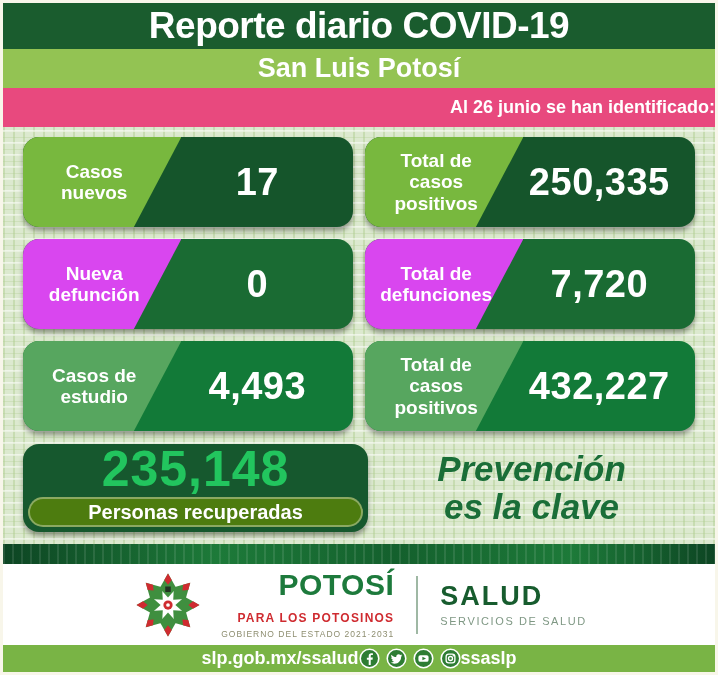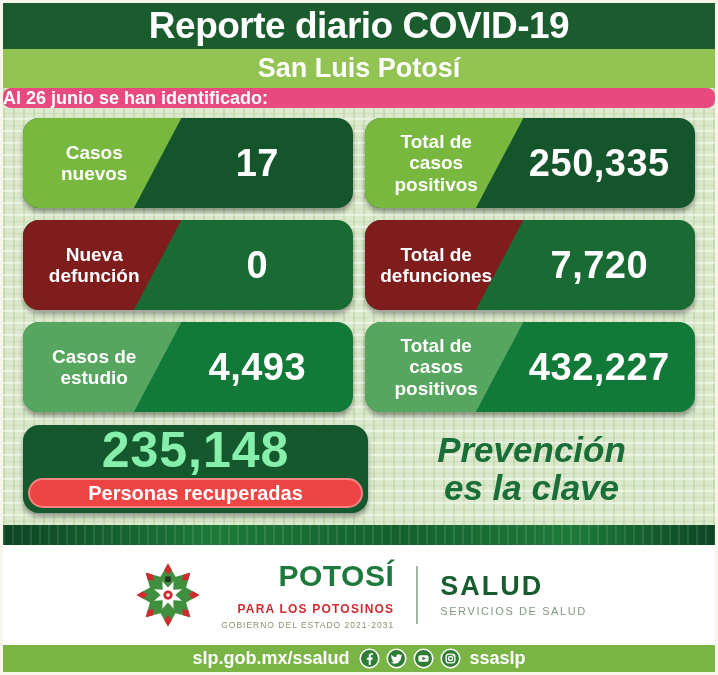--- a/index.html
+++ b/index.html
@@ -12,43 +12,43 @@
     background-image:
       repeating-linear-gradient(0deg, rgba(255,255,255,.55) 0 2px, rgba(255,255,255,0) 2px 12px),
       repeating-linear-gradient(90deg, rgba(173,204,141,.45) 0 2px, rgba(173,204,141,0) 2px 10px),
       repeating-linear-gradient(0deg, rgba(173,204,141,.30) 0 1px, transparent 1px 6px);
     display:flex; flex-direction:column;
   }
   .band-title { height:46px; background:#1a5c2e; display:flex; align-items:center; justify-content:center; flex:none; }
   .band-title h1 { color:#ffffff; font-size:37px; font-weight:bold; letter-spacing:-0.5px; }
   .band-subtitle { height:39px; background:#93c353; display:flex; align-items:center; justify-content:center; flex:none; }
   .band-subtitle .sub { color:#ffffff; font-size:27px; font-weight:bold; }
-  .band-date { height:20px; background:#e8497e; display:flex; align-items:center; justify-content:flex-start; flex:none;border-radius:8px; }
+  .band-date { height:39px; background:#e8497e; display:flex; align-items:center; justify-content:flex-end; flex:none; }
   .band-date .date { color:#ffffff; font-size:18px; font-weight:bold; }
 
   .cards { padding:10px 20px 0; display:grid; grid-template-columns:1fr 1fr; column-gap:36px; row-gap:16px; flex:none;gap:12px; }
   .stat-card { position:relative; height:90px; border-radius:16px; overflow:hidden;
                box-shadow:0 4px 5px rgba(0,0,0,.35); }
   .stat-card .label { position:absolute; left:0; top:0; bottom:0; width:48%;
     clip-path:polygon(0 0, 100% 0, 70% 100%, 0 100%);
     display:flex; align-items:center; justify-content:center; text-align:center;
     padding:0 26px 0 10px; color:#ffffff; font-weight:bold; font-size:19px; line-height:1.12; }
   .stat-card .value { position:absolute; left:42%; right:0; top:0; bottom:0;
     display:flex; align-items:center; justify-content:center;
     color:#ffffff; font-weight:bold; font-size:38px; letter-spacing:0.5px; }
   .r1 { background:#15552b; } .r1 .label { background:#78b83e; }
-  .r2 { background:#1a6b33; } .r2 .label { background:#7f1d1d; }
+  .r2 { background:#1a6b33; } .r2 .label { background:#d946ef; }
   .r3 { background:#127a38; } .r3 .label { background:#57a65f; }
 
   .bottom-row { display:flex; padding:13px 20px 0; flex:none; align-items:stretch; }
   .recovered-card { width:345px; height:88px; background:#16582e; border-radius:16px;
     position:relative; box-shadow:0 4px 5px rgba(0,0,0,.35); flex:none; }
-  .recovered-value { text-align:center; color:#86efac; font-weight:bold; font-size:50px; letter-spacing:1px; margin-top:0px; line-height:1.0; }
+  .recovered-value { text-align:center; color:#22c55e; font-weight:bold; font-size:50px; letter-spacing:1px; margin-top:0px; line-height:1.0; }
   .recovered-pill { position:absolute; left:5px; right:5px; bottom:5px; height:30px;
-    background:#ef4444; border:2px solid rgba(255,255,255,.35); border-radius:16px;
+    background:#4d7c0f; border:2px solid rgba(255,255,255,.35); border-radius:16px;
     display:flex; align-items:center; justify-content:center;
     color:#ffffff; font-weight:bold; font-size:20px; }
   .prevention { flex:1; display:flex; flex-direction:column; align-items:center; justify-content:center;
     color:#1a6e38; font-weight:bold; font-style:italic; font-size:35px; line-height:1.08; }
 
   .dark-strip { height:20px; margin-top:12px; flex:none;
     background:linear-gradient(90deg,#0d4523,#1d7a39 30%,#14602d 55%,#1d7a39 80%,#0d4523);
     background-blend-mode:normal; }
   .dark-strip .tex { width:100%; height:100%;
     background:repeating-linear-gradient(90deg, rgba(255,255,255,.10) 0 2px, transparent 2px 9px); }
@@ -58,21 +58,21 @@
   .potosi-block { display:flex; flex-direction:column; align-items:flex-end; }
   .potosi-name { color:#1d7a3c; font-weight:bold; font-size:30px; letter-spacing:0.5px; line-height:1; }
   .potosi-tagline { color:#cf2b30; font-weight:bold; font-size:12px; letter-spacing:1.2px; margin-top:11px; }
   .potosi-sub { color:#8d8d6f; font-size:8.5px; letter-spacing:1px; margin-top:4px; }
   .logo-divider { width:2px; height:58px; background:#9fb8a4; margin:0 6px; }
   .salud-block { display:flex; flex-direction:column; align-items:flex-start; }
   .salud-name { color:#175c2e; font-weight:bold; font-size:27px; letter-spacing:2px; line-height:1; }
   .salud-sub { color:#7f9884; font-size:11px; letter-spacing:1.6px; margin-top:5px; }
 
   .footer-bar { height:27px; background:#79b445; flex:none;
-    display:flex; align-items:center; justify-content:center; gap:9px; }
+    display:flex; align-items:center; justify-content:center; }
   .footer-bar .website, .footer-bar .handle { color:#ffffff; font-weight:bold; font-size:18px; }
   .social { display:flex; align-items:center; gap:6px; }
   .social svg { display:block; }
 </style>
 </head>
 <body>
 
 <div class="poster">
 
   <div class="band-title">

